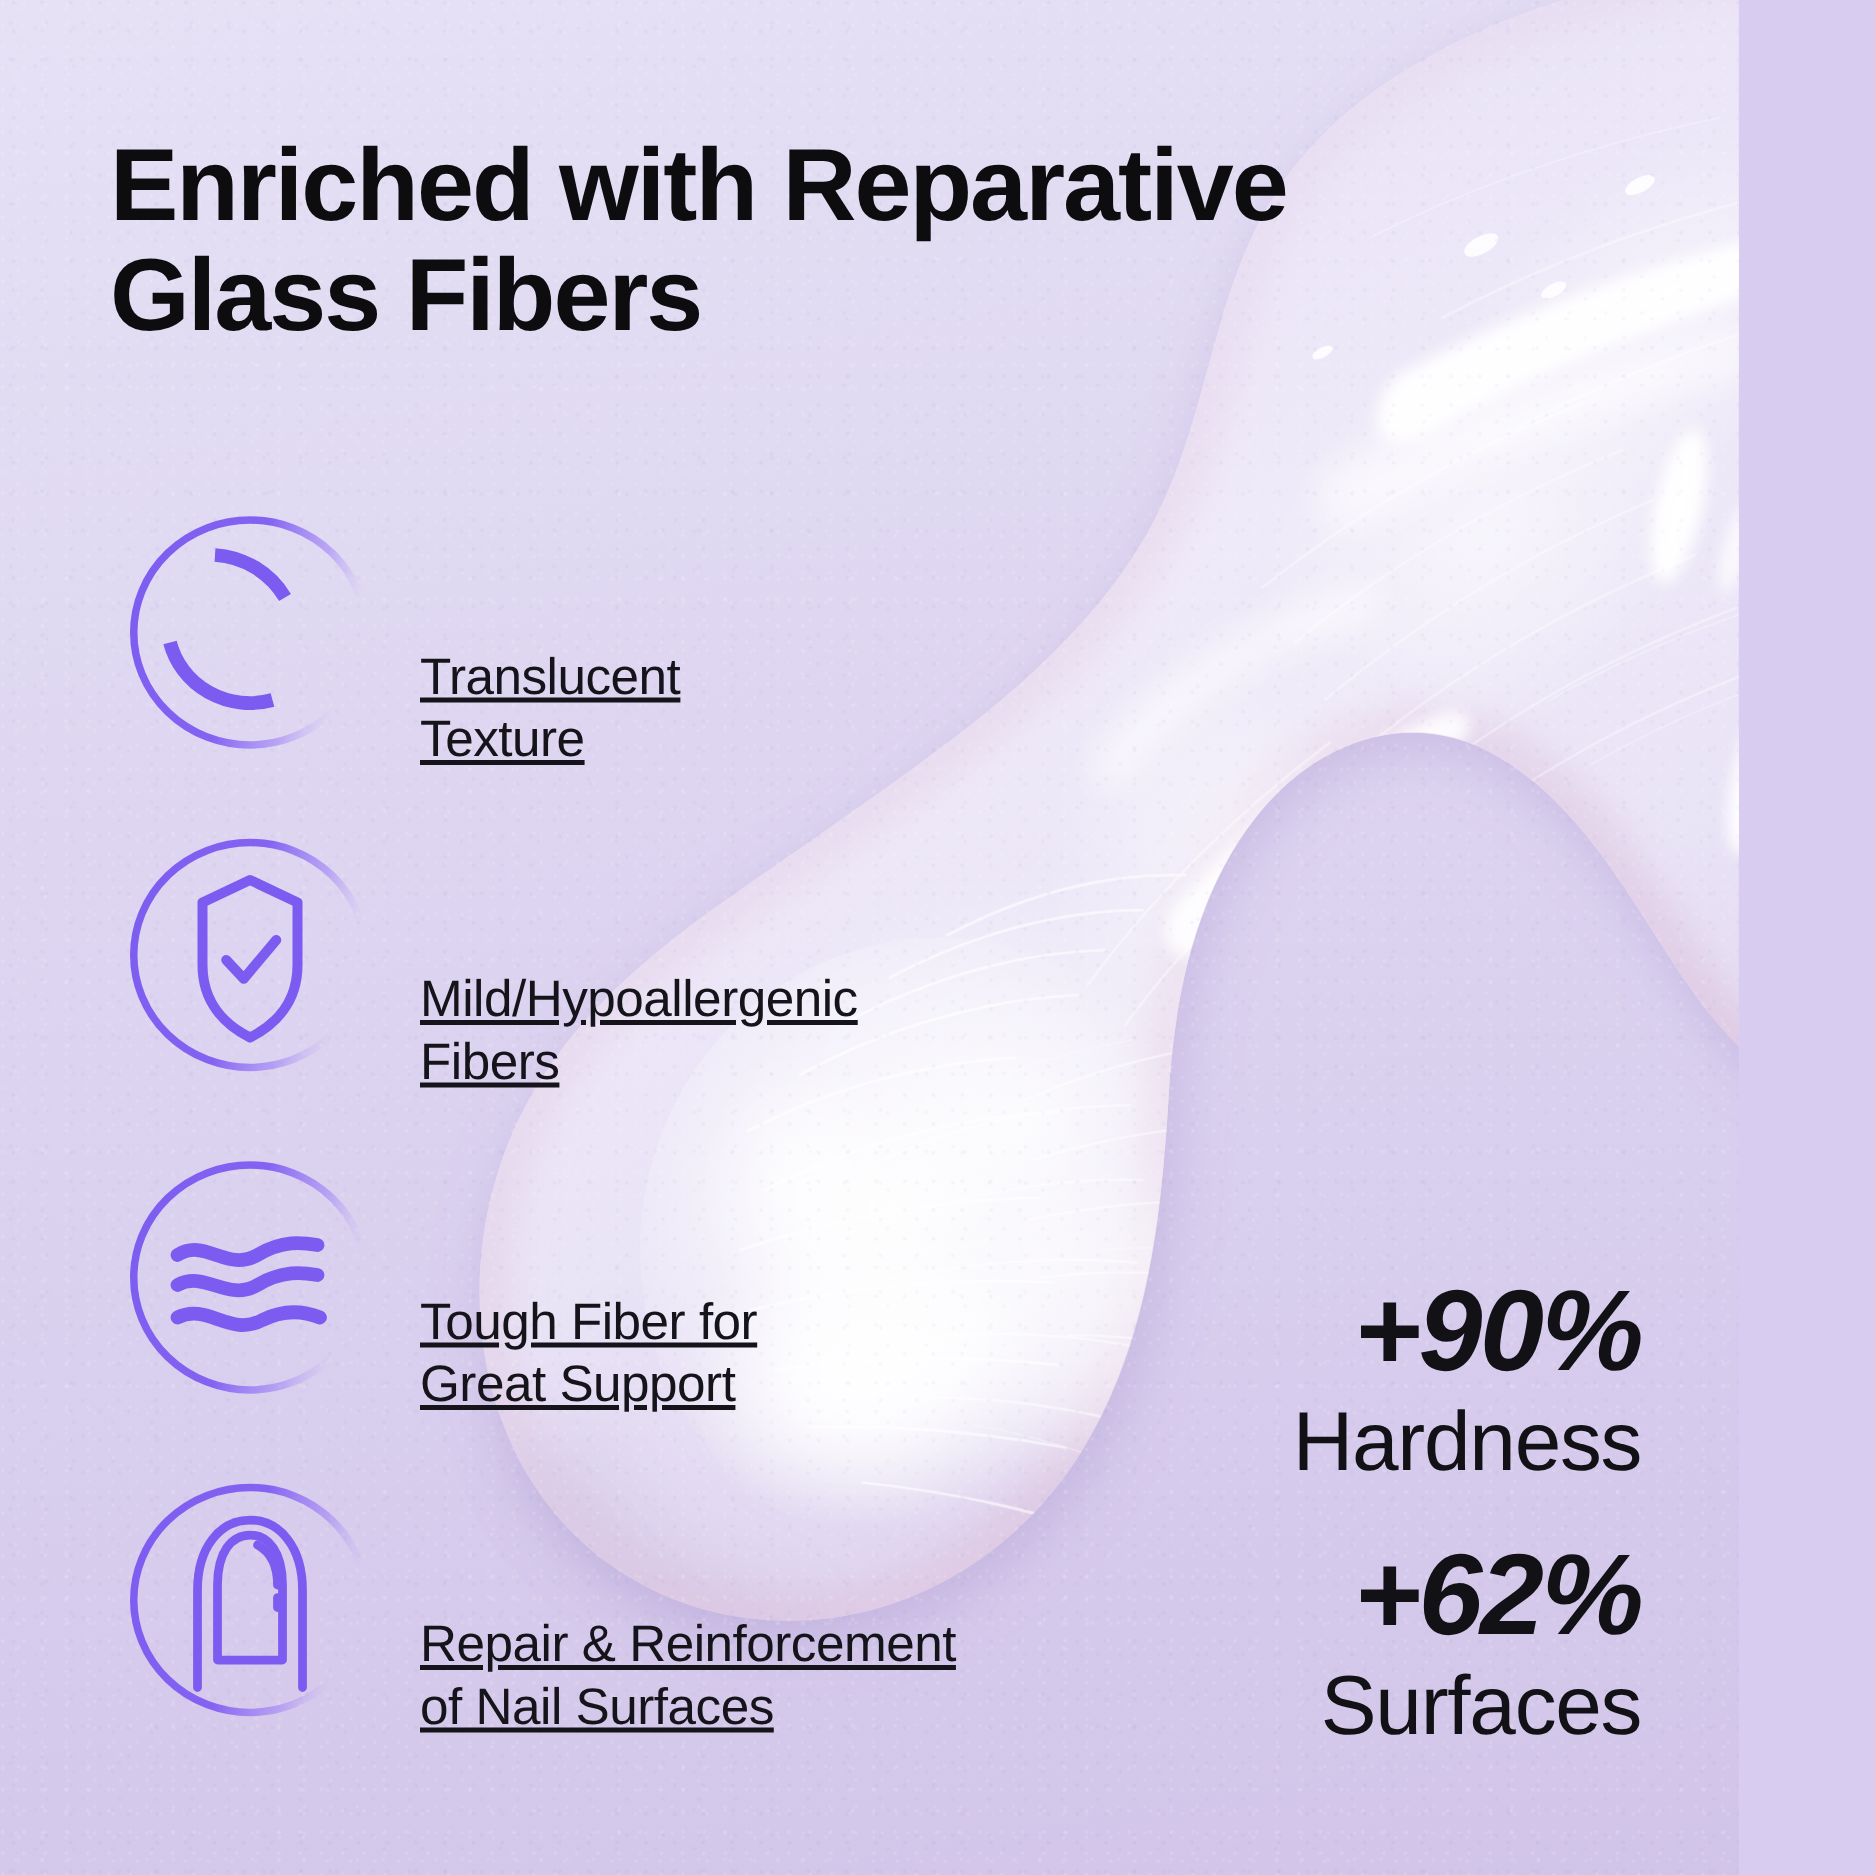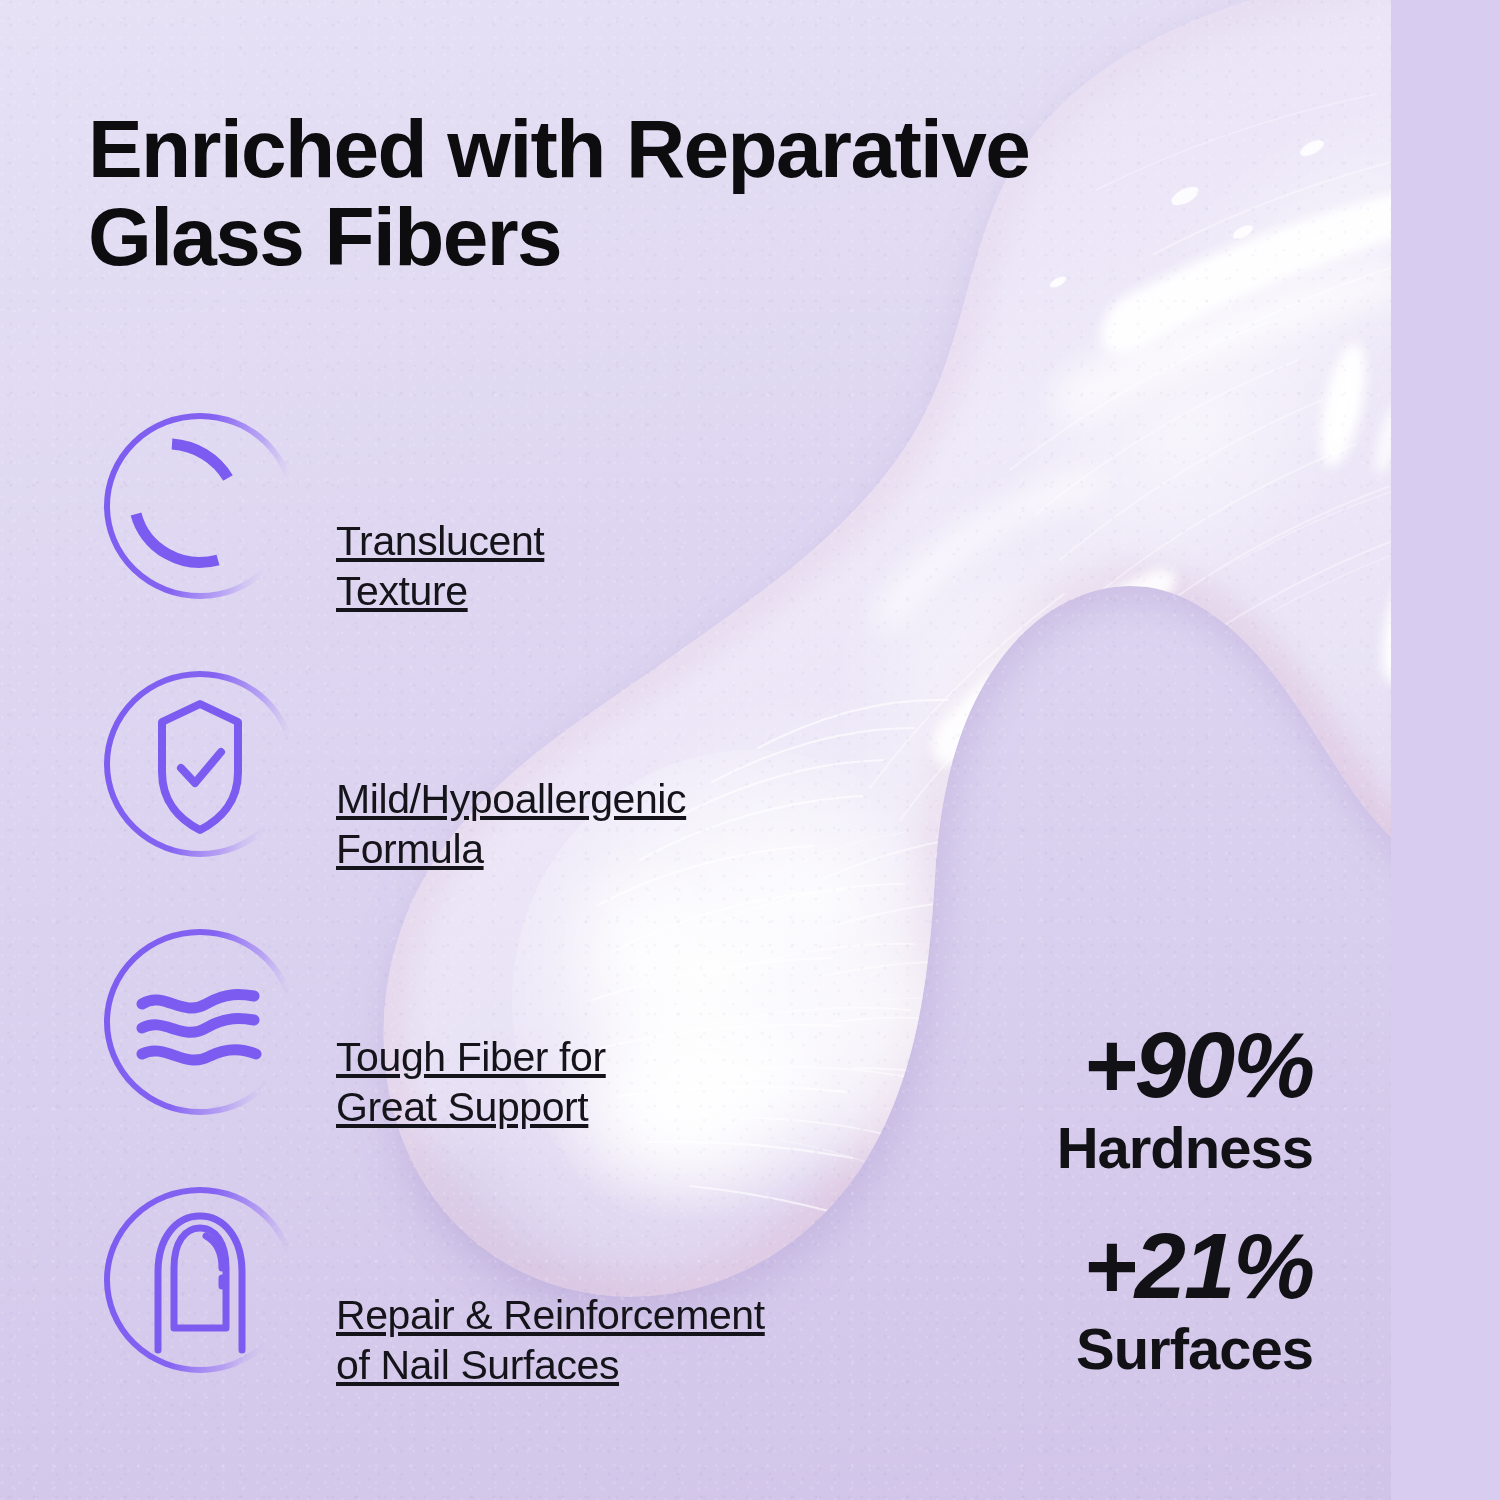--- a/index.html
+++ b/index.html
@@ -98,22 +98,22 @@
   .stat-value {
     color:#111116;
     font-size:92px;
     font-weight:bold;
     font-style:italic;
     line-height:1.0;
     letter-spacing:-2px;
   }
   .stat-label {
     color:#111116;
-    font-size:58px;
-    font-weight:bold;
+    font-size:67px;
+    font-weight:normal;
     line-height:1.15;
     letter-spacing:-1px;
     margin-top:4px;
   }
 </style>
 </head>
 <body>
 
 <div id="stage">
 
@@ -372,21 +372,21 @@
           </defs>
           <ellipse cx="104" cy="100" rx="93" ry="90" fill="none" stroke="url(#ringFade2)" stroke-width="6"></ellipse>
           <path d="M104,40 L142,58 L142,108
                    C142,138 124,156 104,166
                    C84,156 66,138 66,108
                    L66,58 Z" fill="none" stroke="#7C5CF0" stroke-width="8" stroke-linejoin="round"></path>
           <path d="M85,104 L99,119 L125,88" fill="none" stroke="#7C5CF0" stroke-width="8" stroke-linecap="round" stroke-linejoin="round"></path>
         </svg>
       </div>
       <div class="feature-label">Mild/Hypoallergenic
-Formula</div>
+Fibers</div>
     </div>
 
     <div class="feature">
       <div class="feature-ring">
         <svg viewBox="0 0 208 200" xmlns="http://www.w3.org/2000/svg">
           <defs>
             <linearGradient id="ringFade3" x1="0" y1="0" x2="1" y2="0.25">
               <stop offset="0%" stop-color="#7C5CF0" stop-opacity="1"></stop>
               <stop offset="55%" stop-color="#8463F2" stop-opacity="1"></stop>
               <stop offset="82%" stop-color="#9B7DF6" stop-opacity=".55"></stop>
@@ -433,18 +433,18 @@
     </div>
 
   </div>
 
   <div id="stats">
     <div class="stat">
       <div class="stat-value">+90%</div>
       <div class="stat-label">Hardness</div>
     </div>
     <div class="stat">
-      <div class="stat-value">+21%</div>
+      <div class="stat-value">+62%</div>
       <div class="stat-label">Surfaces</div>
     </div>
   </div>
 
 </div>
 
 </body></html>

